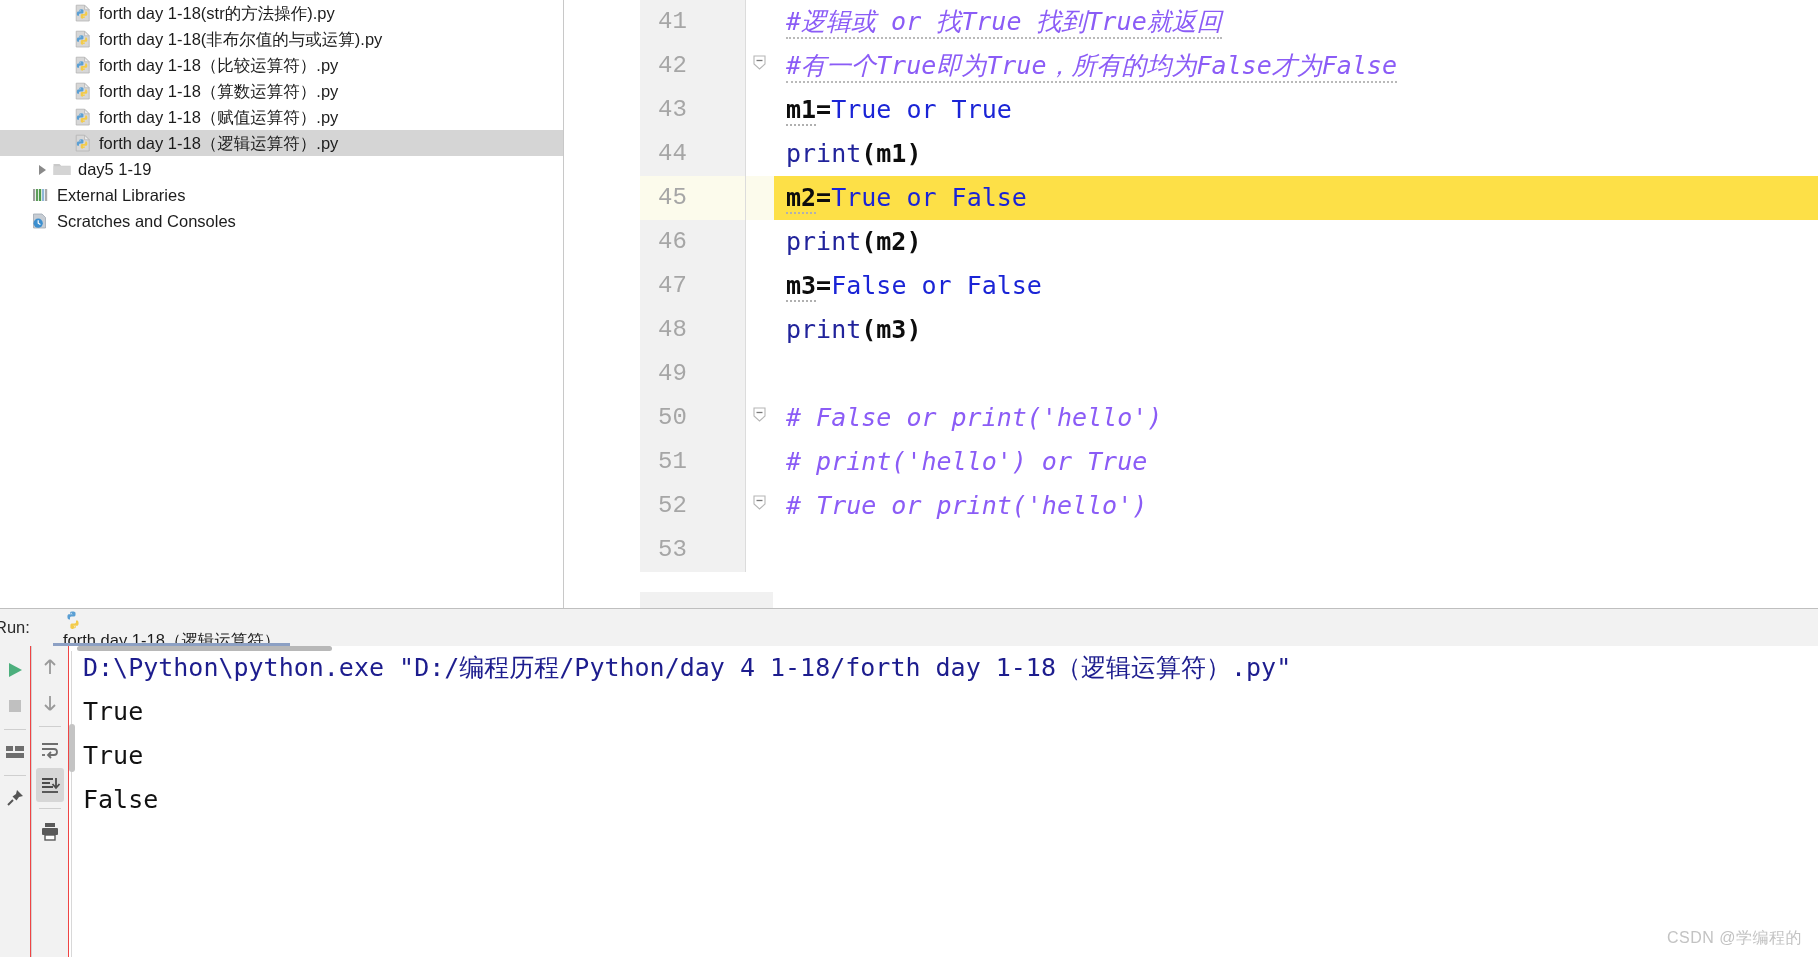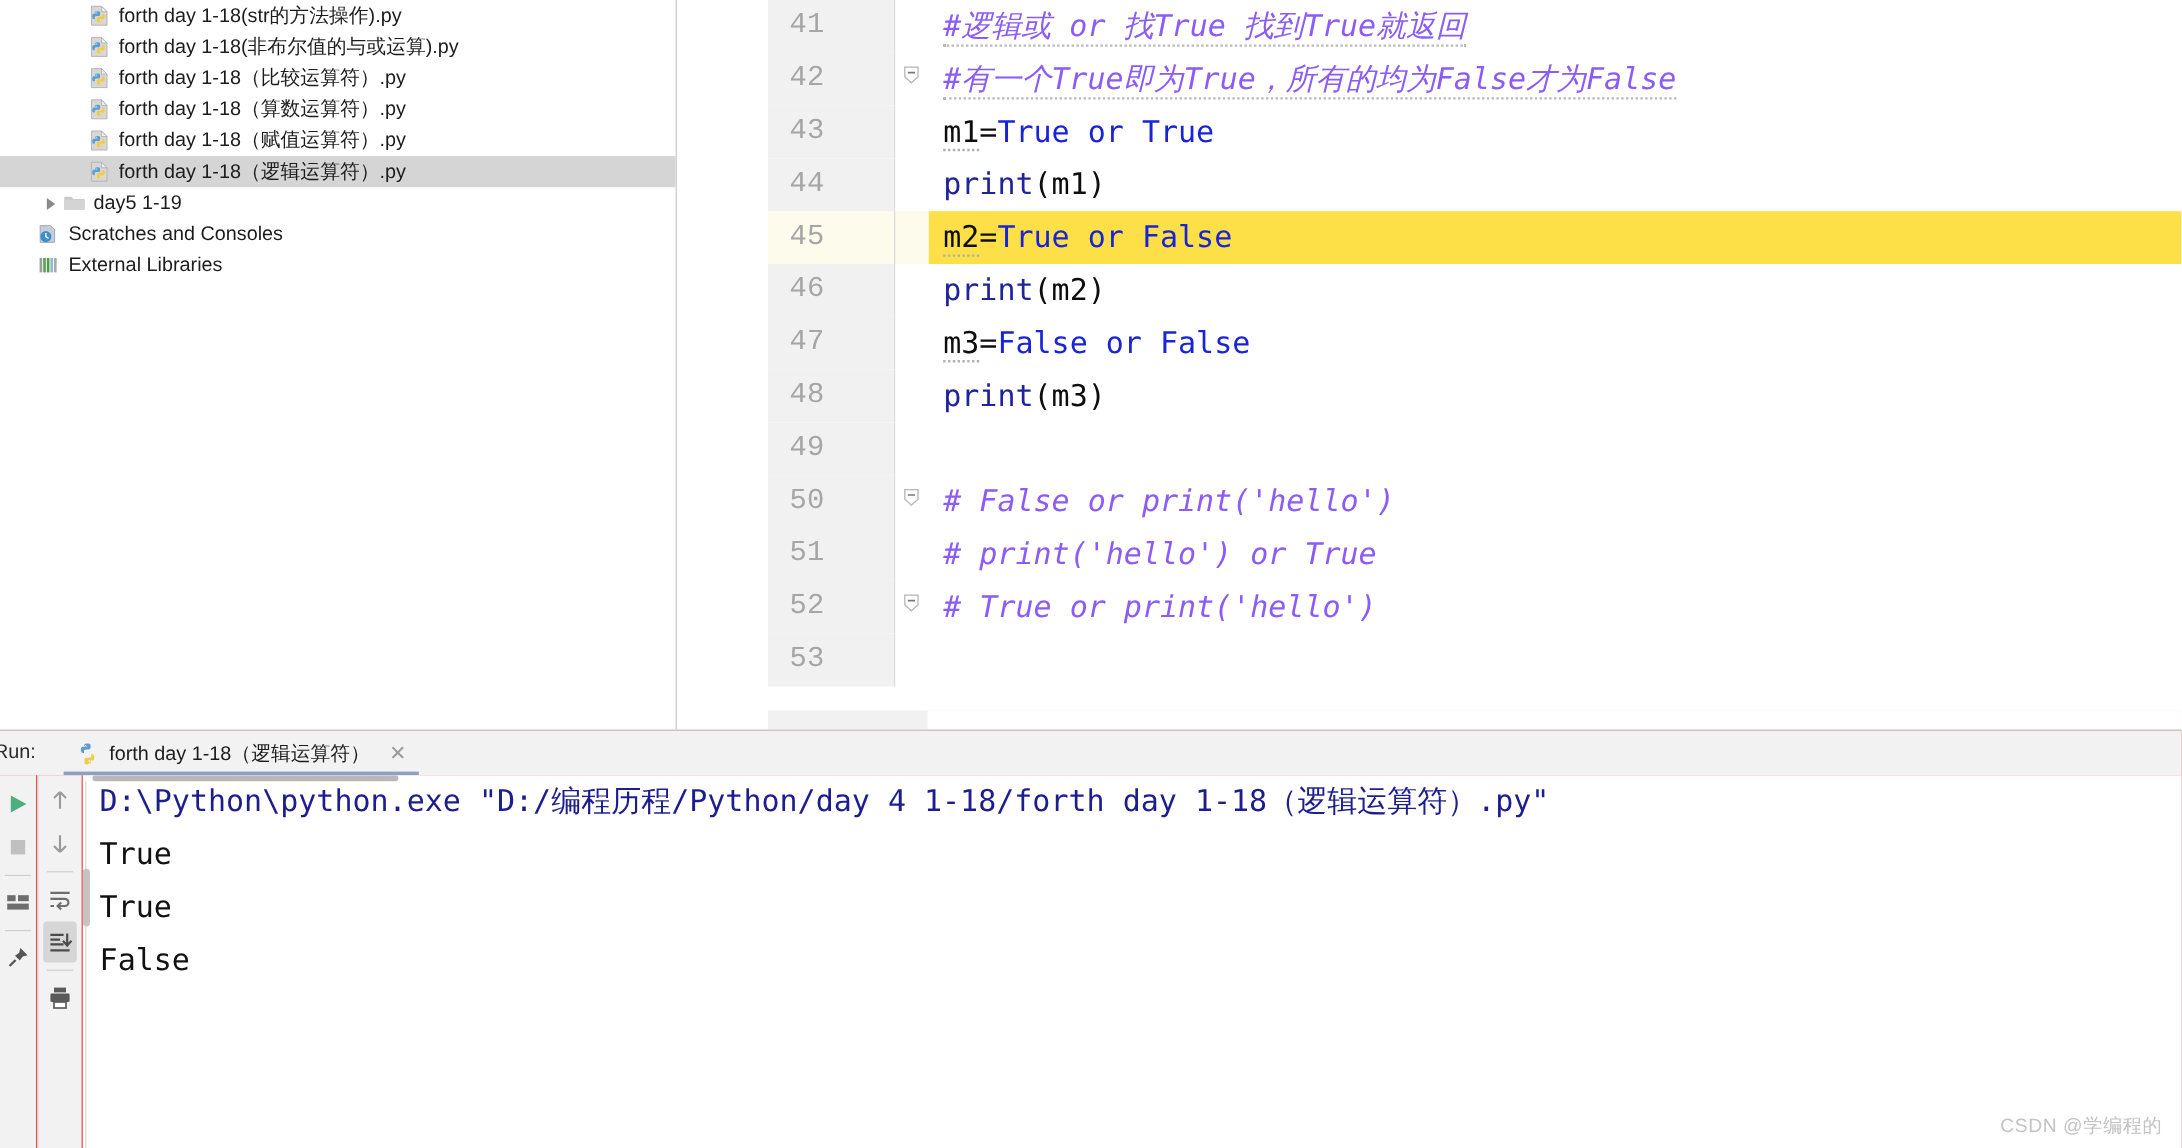--- a/index.html
+++ b/index.html
@@ -149,21 +149,21 @@
     padding-left: 12px;
     box-sizing: border-box;
     position: relative;
     overflow: visible;
   }
   .code-line.current .code-text { background: #fde047; }
 
   .tok-kw   { color: #1a24d6; }
   .tok-cmt  { color: #8b5cf6; font-style: italic; }
   .tok-fn   { color: #21239b; }
-  .tok-plain{ color: #0d0d0d; }
+  .tok-plain{ color: #0d0d0d; font-weight: bold; }
   .squiggle {
     border-bottom: 2px dotted #b9b9b9;
     padding-bottom: 1px;
   }
   .weak-warn {
     border-bottom: 2px dotted #b0b0b0;
   }
 
   #editor-bottom-strip {
     position: absolute;
@@ -213,24 +213,24 @@
   }
   #run-label {
     font-size: 16.5px;
     color: #2b2b2b;
     padding-left: 0px;
     margin-left: -5px;
     width: 58px;
   }
   #run-tab {
     display: flex;
-    align-items: center;
     height: 36px;
     padding: 0 10px 0 10px;
     position: relative;
+    flex-direction: column;
   }
   #run-tab .tab-icon { width: 20px; height: 20px; margin-right: 8px; }
   #run-tab .tab-text {
     font-size: 16.5px;
     color: #1c1c1c;
     white-space: nowrap;
   }
   #run-tab .tab-close {
     margin-left: 16px;
     color: #9a9a9a;
@@ -444,37 +444,37 @@
             <span class="tree-icon"><svg width="20" height="20" viewBox="0 0 20 20">
                 <path d="M1.5 5 h6 l1.6 1.8 h9.4 v9.2 h-17 z" fill="#c9c9c9"></path>
                 <path d="M1.5 7.2 h17 v8.8 h-17 z" fill="#d4d4d4"></path>
               </svg></span>
             <span class="tree-label">day5 1-19</span>
           </div>
           <div class="tree-row">
             <span style="display: inline-block; flex: 0 0 13px; width: 13px; height: 1px;"></span>
             <span class="tree-arrow"></span>
             <span class="tree-icon"><svg width="20" height="20" viewBox="0 0 20 20">
-                <path d="M2.5 3 h8.5 l3.5 3.5 V17 h-12 z" fill="#c7cdd4" stroke="#9fa8b2" stroke-width="0.8"></path>
-                <circle cx="7.2" cy="12.2" r="4.6" fill="#3c8fcf"></circle>
-                <path d="M7.2 9.2 V12.2 L9.4 13.6" stroke="#ffffff" stroke-width="1.2" fill="none"></path>
-              </svg></span>
-            <span class="tree-label">Scratches and Consoles</span>
-          </div>
-          <div class="tree-row">
-            <span style="display: inline-block; flex: 0 0 13px; width: 13px; height: 1px;"></span>
-            <span class="tree-arrow"></span>
-            <span class="tree-icon"><svg width="20" height="20" viewBox="0 0 20 20">
                 <rect x="2" y="4" width="2.2" height="12" fill="#9e9e9e"></rect>
                 <rect x="5" y="4" width="2.2" height="12" fill="#5d9e5a"></rect>
                 <rect x="8" y="4" width="2.2" height="12" fill="#4f9b4c"></rect>
                 <rect x="11" y="4" width="2.2" height="12" fill="#8fb7d8"></rect>
                 <rect x="14" y="4" width="2.2" height="12" fill="#a9a9a9"></rect>
               </svg></span>
             <span class="tree-label">External Libraries</span>
+          </div>
+          <div class="tree-row">
+            <span style="display: inline-block; flex: 0 0 13px; width: 13px; height: 1px;"></span>
+            <span class="tree-arrow"></span>
+            <span class="tree-icon"><svg width="20" height="20" viewBox="0 0 20 20">
+                <path d="M2.5 3 h8.5 l3.5 3.5 V17 h-12 z" fill="#c7cdd4" stroke="#9fa8b2" stroke-width="0.8"></path>
+                <circle cx="7.2" cy="12.2" r="4.6" fill="#3c8fcf"></circle>
+                <path d="M7.2 9.2 V12.2 L9.4 13.6" stroke="#ffffff" stroke-width="1.2" fill="none"></path>
+              </svg></span>
+            <span class="tree-label">Scratches and Consoles</span>
           </div>
         </div>
     </div>
 
     <div id="editor-pane">
       <div id="code-area">
           <div class="code-line">
             <div class="ln-num">41</div>
             <div class="fold-col"></div>
             <div class="code-text"><span class="tok-cmt squiggle">#逻辑或 or 找True 找到True就返回</span></div>

